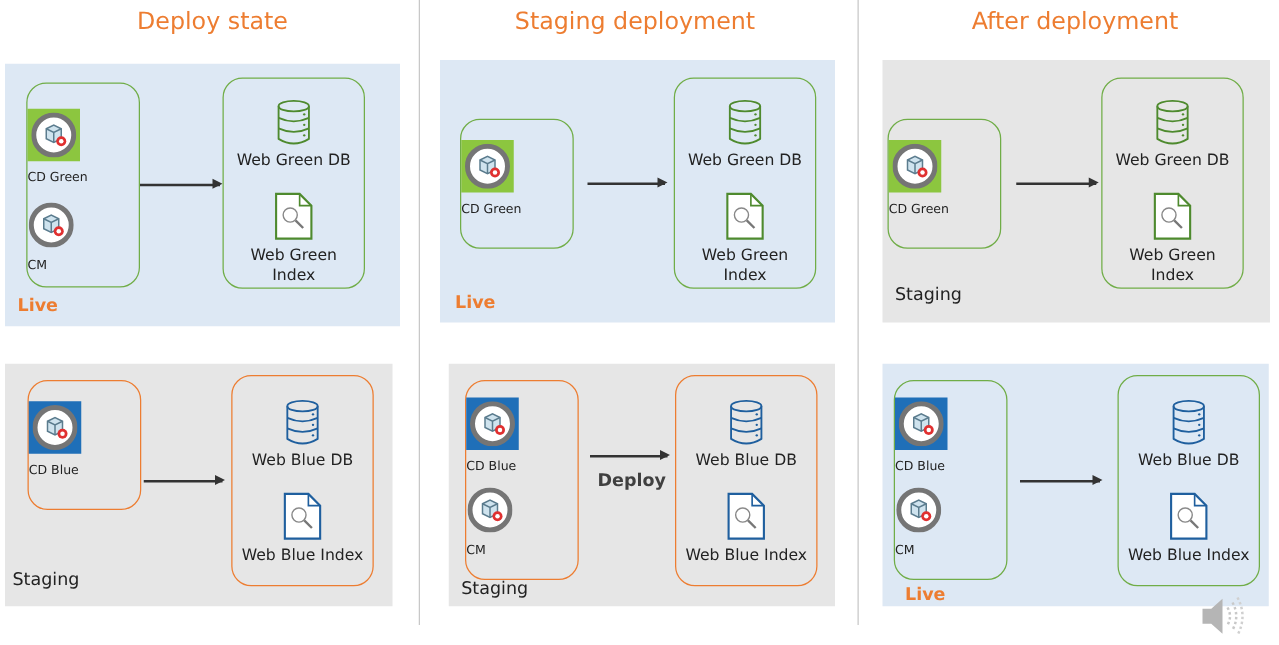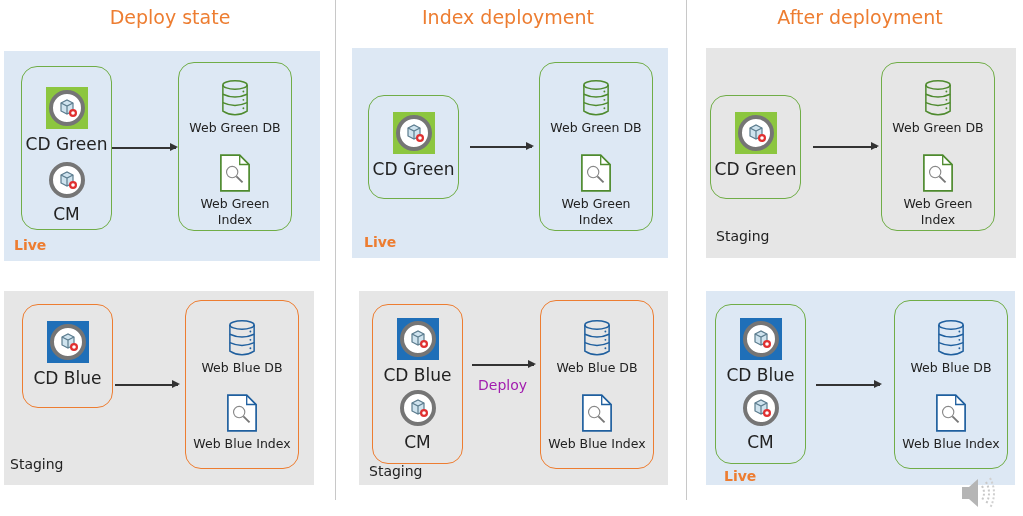--- a/index.html
+++ b/index.html
@@ -8,31 +8,31 @@
   .divider{position:absolute;top:0;width:1px;height:500px;background:#c8c8c8;}
   .env{position:absolute;}
   .env.live{background:#dde8f4;}
   .env.staging{background:#e6e6e6;}
   .env-label{position:absolute;font-size:14px;}
   .env-label.live{color:#ed7d31;font-weight:bold;}
   .env-label.staging{color:#222;}
   .group{position:absolute;border-radius:16px;border:1.5px solid;}
   .group.green{border-color:#70ad47;}
   .group.orange{border-color:#ed7d31;}
-  .node{position:absolute;width:100%;text-align:center;font-size:17px;}
+  .node{position:absolute;width:100%;text-align:left;font-size:10px;}
   .node .lbl{display:block;margin-top:3px;line-height:16px;}
   .sicon{display:inline-block;width:42px;height:42px;position:relative;}
   .sicon.green-bg{background:#8cc63f;}
   .sicon.blue-bg{background:#1f6fb8;}
   .sicon svg{position:absolute;left:3px;top:3px;}
   .res{position:absolute;width:100%;text-align:center;font-size:12.5px;}
   .res .lbl{display:block;line-height:16px;}
   .arrow{position:absolute;height:1.5px;background:#333;}
   .arrow::after{content:"";position:absolute;right:-2px;top:-4px;border-left:8px solid #333;border-top:4.5px solid transparent;border-bottom:4.5px solid transparent;}
-  .deploy{position:absolute;color:#a21caf;font-weight:normal;font-size:14px;}
+  .deploy{position:absolute;color:#404040;font-weight:bold;font-size:14px;}
   .speaker{position:absolute;left:958px;top:475px;}
 </style>
 </head>
 <body>
 
 <svg width="0" height="0" style="position:absolute">
   <defs>
     <symbol id="srv" viewBox="0 0 36 36">
       <circle cx="18" cy="18" r="16" fill="#fff" stroke="#757575" stroke-width="4"></circle>
       <path d="M12 13 L18 10 L24 13 L24 21 L18 24 L12 21 Z" fill="#cfe3ee" stroke="#5b7c8e" stroke-width="1.2"></path>
@@ -65,21 +65,21 @@
     <symbol id="idx-b" viewBox="0 0 34 42">
       <path d="M2 2 H22 L32 12 V40 H2 Z" fill="#fff" stroke="#1f5f9e" stroke-width="1.8"></path>
       <path d="M22 2 V12 H32" fill="none" stroke="#1f5f9e" stroke-width="1.4"></path>
       <circle cx="14" cy="20" r="6" fill="none" stroke="#888" stroke-width="1.2"></circle>
       <path d="M18.5 24.5 L25 31" stroke="#777" stroke-width="2"></path>
     </symbol>
   </defs>
 </svg>
 
 <div class="col-title" style="left:0">Deploy state</div>
-<div class="col-title" style="left:338px">Index deployment</div>
+<div class="col-title" style="left:338px">Staging deployment</div>
 <div class="col-title" style="left:690px">After deployment</div>
 
 <div class="divider" style="left:335px"></div>
 <div class="divider" style="left:686px"></div>
 
 <div class="env live" style="left:4px;top:51px;width:316px;height:210px">
   <div class="group green" style="left:17px;top:15px;width:89px;height:162px">
     <div class="node" style="top:20px">
       <span class="sicon green-bg"><svg width="36" height="36">
             <use href="#srv"></use>

